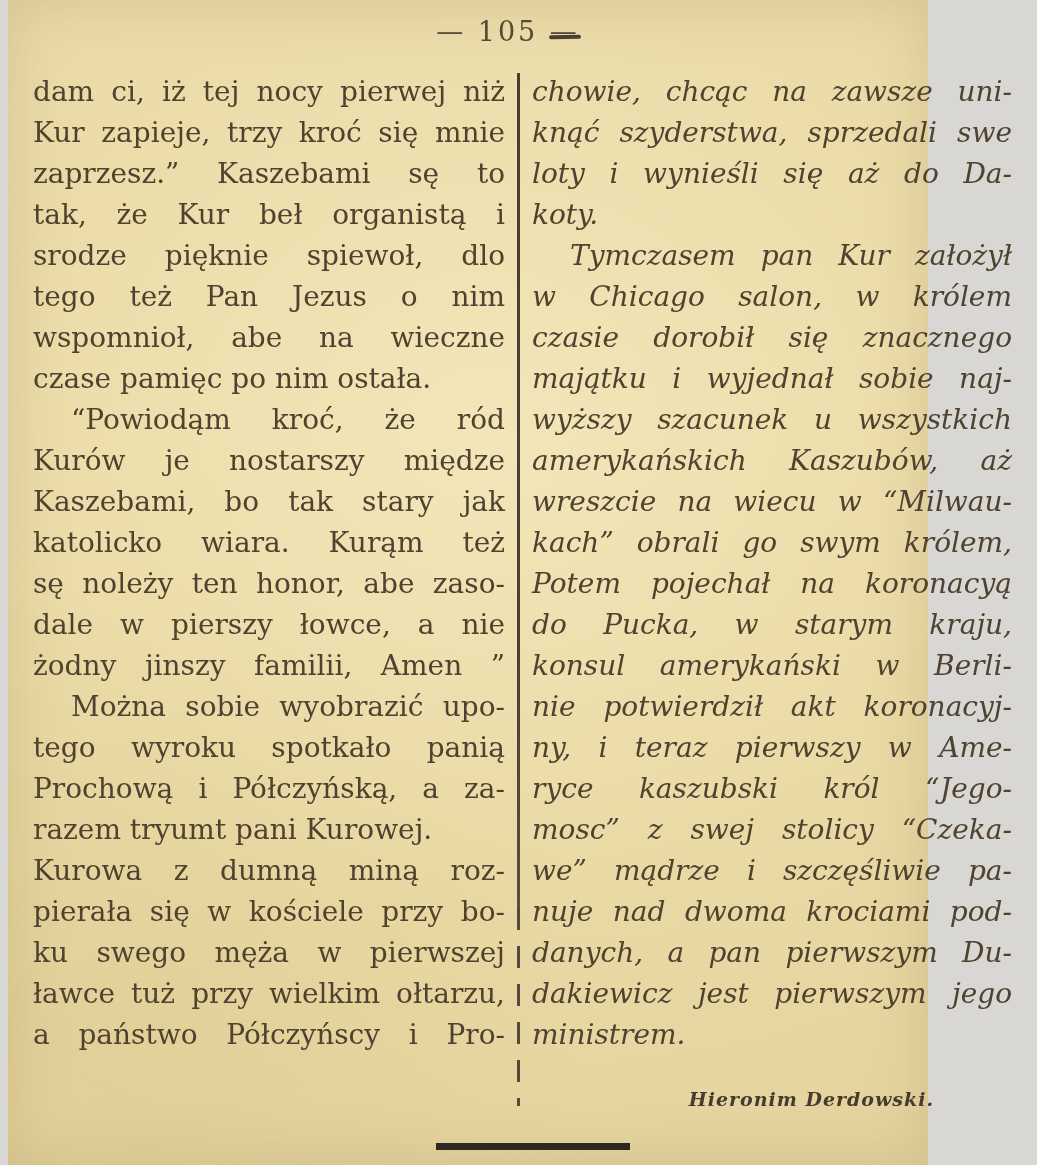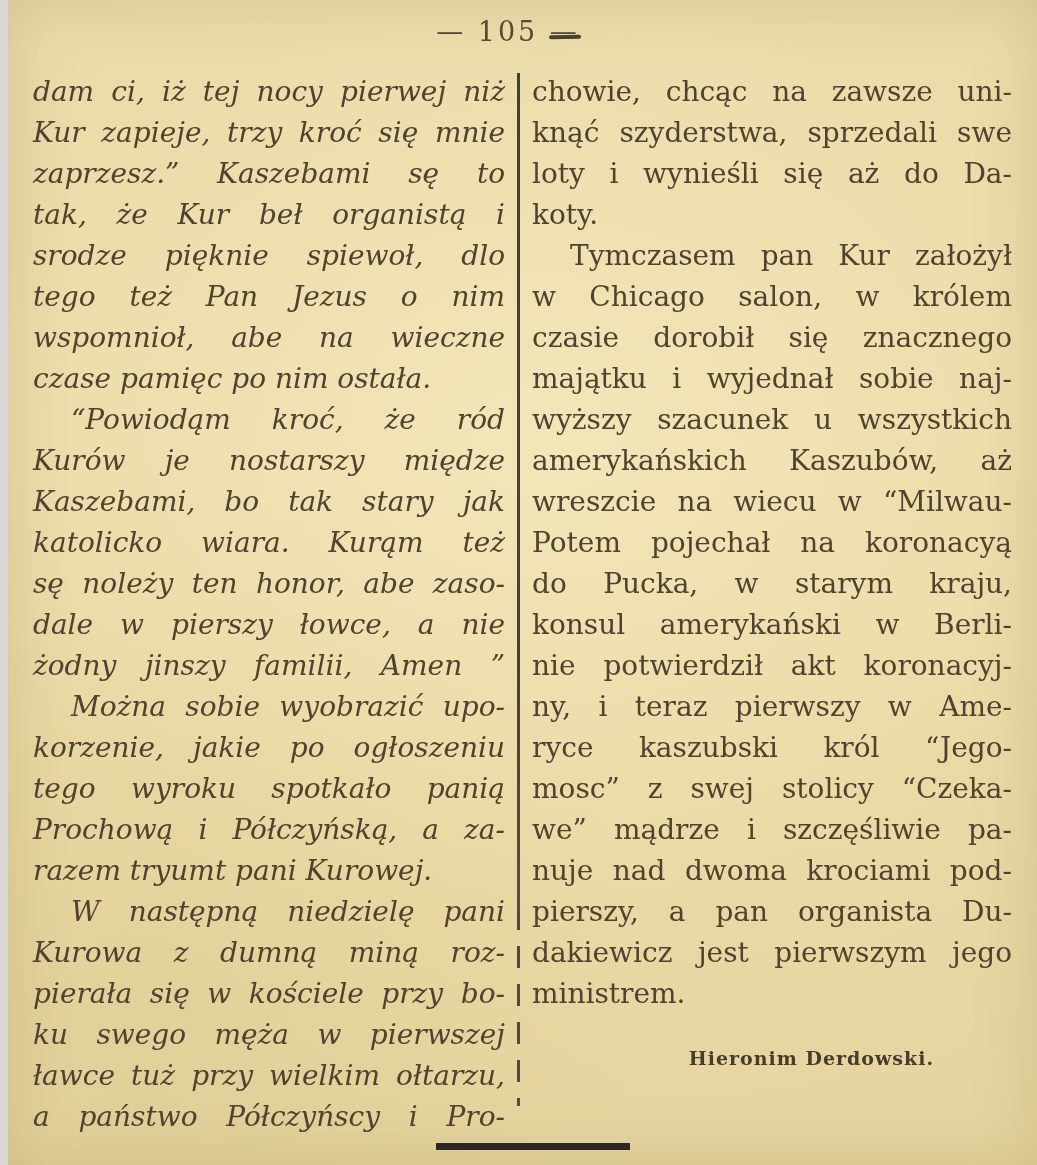--- a/index.html
+++ b/index.html
@@ -7,21 +7,21 @@
     padding: 0;
     width: 1037px;
     height: 1165px;
     overflow: hidden;
     background: #d8d7d3;
     font-family: "DejaVu Serif", "Liberation Serif", serif;
   }
   .page {
     position: absolute;
     left: 8px; top: 0;
-    width: 1029px; height: 1165px;
+    width: 920px; height: 1165px;
     background:
       radial-gradient(ellipse 130% 90% at 52% 38%, rgba(250,240,200,0.55) 0%, rgba(240,225,170,0.25) 45%, rgba(0,0,0,0) 70%),
       radial-gradient(ellipse 80% 60% at 15% 85%, rgba(215,195,135,0.35) 0%, rgba(0,0,0,0) 60%),
       linear-gradient(180deg, #e9daa9 0%, #e9d9a6 40%, #e5d49f 100%);
     box-shadow: inset 0 0 60px rgba(150,125,70,0.25);
   }
   .page-number {
     position: absolute;
     top: 16px; left: 0; width: 1000px;
     text-align: center;
@@ -41,22 +41,22 @@
     position: absolute;
     left: 25px; top: 71px;
     display: flex;
     align-items: flex-start;
   }
   .col {
     font-size: 28px;
     line-height: 41px;
     color: #4f4330;
   }
-  .col-left  { width: 472px; font-style: italic; }
-  .col-right { width: 480px; }
+  .col-left  { width: 472px; }
+  .col-right { width: 480px; font-style: italic; }
   .divider {
     width: 3px;
     margin: 2px 12px 0 12px;
     display: flex;
     flex-direction: column;
   }
   .divider .solid {
     height: 835px;
     background: linear-gradient(180deg, #46402f 0%, #4a4134 70%, #57503e 100%);
   }
@@ -110,25 +110,23 @@
         <div class="line">wspomnioł, abe na wieczne</div>
         <div class="line no-j">czase pamięc po nim ostała.</div>
         <div class="line indent">“Powiodąm kroć, że ród</div>
         <div class="line">Kurów je nostarszy międze</div>
         <div class="line">Kaszebami, bo tak stary jak</div>
         <div class="line">katolicko wiara. Kurąm też</div>
         <div class="line">sę noleży ten honor, abe zaso-</div>
         <div class="line">dale w pierszy łowce, a nie</div>
         <div class="line">żodny jinszy familii, Amen ”</div>
         <div class="line indent">Można sobie wyobrazić upo-</div>
-        <div class="line">korzenie, jakie po ogłoszeniu</div>
         <div class="line">tego wyroku spotkało panią</div>
         <div class="line">Prochową i Półczyńską, a za-</div>
         <div class="line no-j">razem tryumt pani Kurowej.</div>
-        <div class="line indent">W następną niedzielę pani</div>
         <div class="line">Kurowa z dumną miną roz-</div>
         <div class="line">pierała się w kościele przy bo-</div>
         <div class="line">ku swego męża w pierwszej</div>
         <div class="line">ławce tuż przy wielkim ołtarzu,</div>
         <div class="line">a państwo Półczyńscy i Pro-</div>
       </div>
 
     <div class="divider">
       <div class="solid"></div>
       <div class="dashed"></div>
@@ -140,30 +138,31 @@
           <div class="line">knąć szyderstwa, sprzedali swe</div>
           <div class="line">loty i wynieśli się aż do Da-</div>
           <div class="line no-j">koty.</div>
           <div class="line indent">Tymczasem pan Kur założył</div>
           <div class="line">w Chicago salon, w królem</div>
           <div class="line">czasie dorobił się znacznego</div>
           <div class="line">majątku i wyjednał sobie naj-</div>
           <div class="line">wyższy szacunek u wszystkich</div>
           <div class="line">amerykańskich Kaszubów, aż</div>
           <div class="line">wreszcie na wiecu w “Milwau-</div>
+          <div class="line">kach” obrali go swym królem,</div>
           <div class="line">Potem pojechał na koronacyą</div>
           <div class="line">do Pucka, w starym kraju,</div>
           <div class="line">konsul amerykański w Berli-</div>
           <div class="line">nie potwierdził akt koronacyj-</div>
           <div class="line">ny, i teraz pierwszy w Ame-</div>
           <div class="line">ryce kaszubski król “Jego-</div>
           <div class="line">mosc” z swej stolicy “Czeka-</div>
           <div class="line">we” mądrze i szczęśliwie pa-</div>
           <div class="line">nuje nad dwoma krociami pod-</div>
-          <div class="line">pierszy, a pan organista Du-</div>
+          <div class="line">danych, a pan pierwszym Du-</div>
           <div class="line">dakiewicz jest pierwszym jego</div>
           <div class="line no-j">ministrem.</div>
         </div>
       <div class="signature">Hieronim Derdowski.</div>
     </div>
 
   </div>
 
   <div class="bottom-rule"></div>
 

